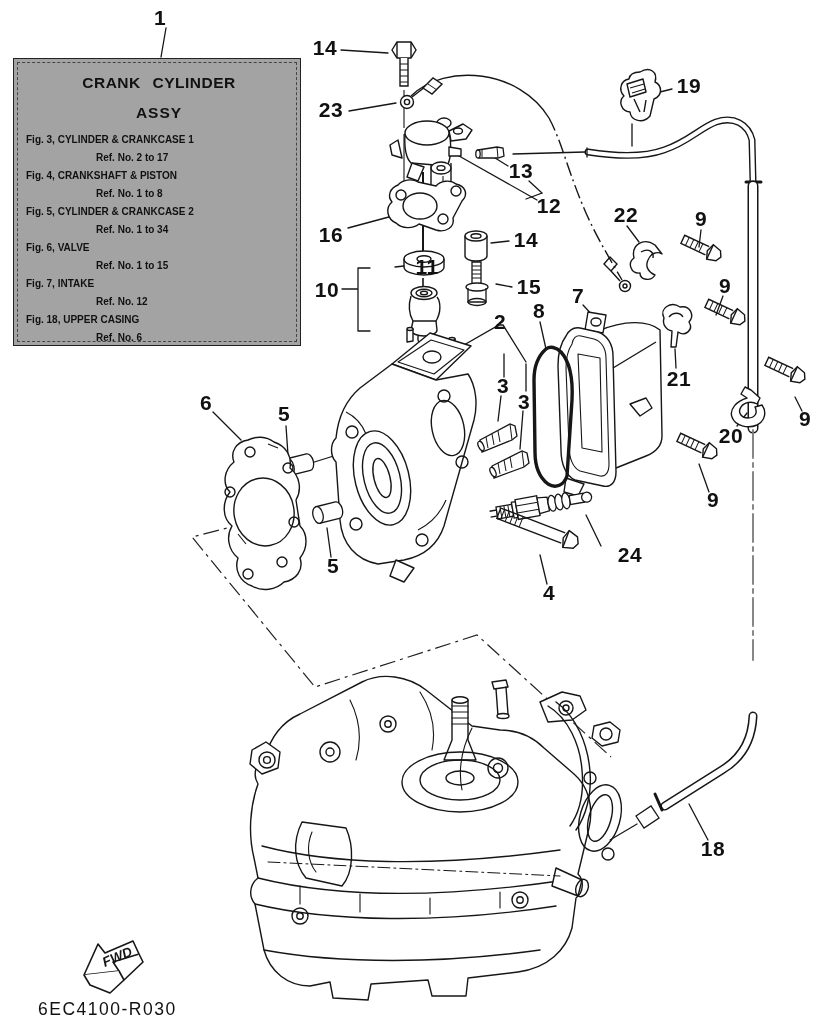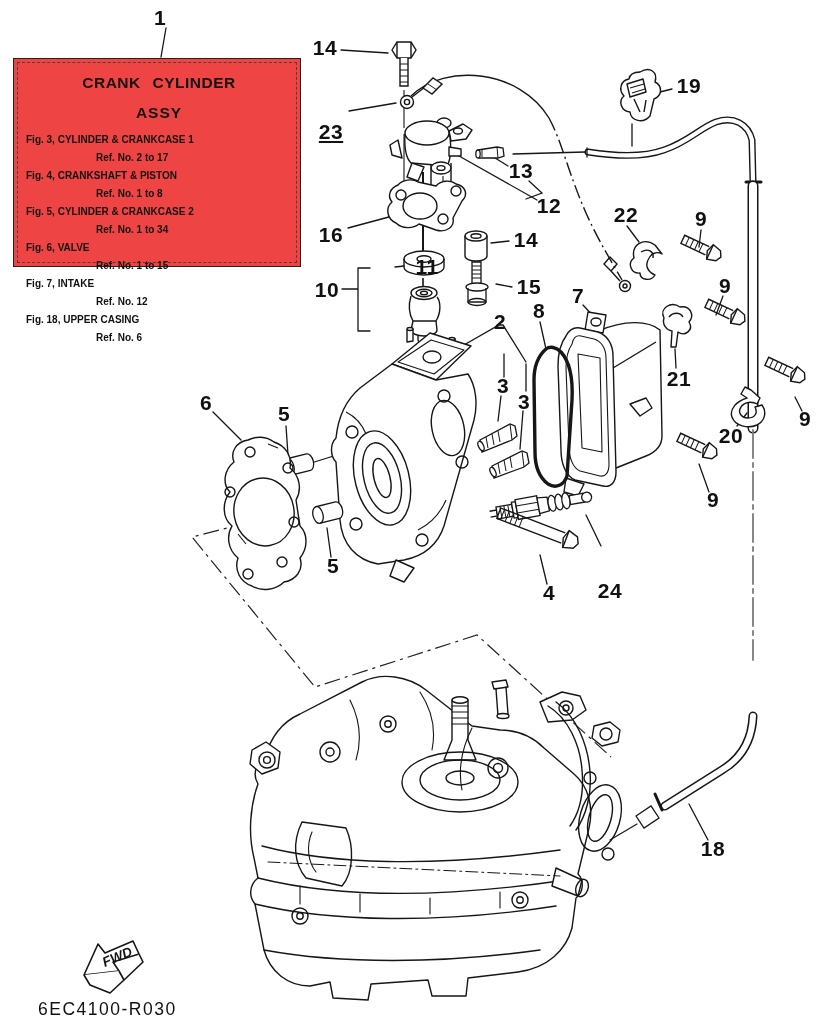--- a/index.html
+++ b/index.html
@@ -1,21 +1,21 @@
 <!DOCTYPE html>
 <html><head>
 <meta charset="utf-8">
 <style>
   html,body{margin:0;padding:0;background:#fff;}
   body{width:822px;height:1029px;font-family:"Liberation Sans",sans-serif;}
   .stage{position:relative;width:822px;height:1029px;overflow:hidden;background:#fff;}
   svg.art{position:absolute;left:0;top:0;}
   .callout-layer{position:absolute;left:0;top:0;width:100%;height:100%;pointer-events:none;}
   .callout{position:absolute;transform:translate(-50%,-50%);font-weight:700;font-size:21px;color:#111;letter-spacing:.5px;white-space:nowrap;}
-  .info-box{position:absolute;left:13px;top:58px;width:288px;height:209px;border:1.6px solid #222;box-sizing:border-box;background:#ef4444;}
+  .info-box{position:absolute;left:13px;top:58px;width:288px;height:288px;border:1.6px solid #222;box-sizing:border-box;background:#a3a3a3;}
   .info-box-inner{position:absolute;inset:3px;border:1px dashed #444;box-sizing:border-box;padding:11px 4px 0 8px;}
   .ib-title{text-align:center;font-weight:700;font-size:15.5px;color:#111;word-spacing:7px;letter-spacing:.5px;}
   .ib-title2{text-align:center;font-weight:700;font-size:15.5px;color:#111;margin-top:12px;letter-spacing:1px;}
   .entries{margin-top:9px;font-weight:700;font-size:10px;color:#111;}
   .fig-line{line-height:18px;white-space:nowrap;}
   .ref-line{line-height:18px;padding-left:70px;white-space:nowrap;}
   .footer-code{position:absolute;left:38px;top:999px;font-size:17.5px;color:#111;letter-spacing:1.5px;}
 </style>
 </head>
 <body>
@@ -376,21 +376,21 @@
           <div class="ref-line">Ref. No. 12</div>
           <div class="fig-line">Fig. 18, UPPER CASING</div>
           <div class="ref-line">Ref. No. 6</div>
         </div>
     </div>
   </div>
 
   <div class="callout-layer">
       <div class="callout" style="left: 160px; top: 18px;">1</div>
       <div class="callout" style="left: 325px; top: 48px;">14</div>
-      <div class="callout" style="left: 331px; top: 132px; text-decoration: underline;">23</div>
+      <div class="callout" style="left: 331px; top: 110px;">23</div>
       <div class="callout" style="left: 521px; top: 171px;">13</div>
       <div class="callout" style="left: 549px; top: 206px;">12</div>
       <div class="callout" style="left: 689px; top: 86px;">19</div>
       <div class="callout" style="left: 331px; top: 227px; margin-top: 8px;">16</div>
       <div class="callout" style="left: 526px; top: 240px;">14</div>
       <div class="callout" style="left: 384px; top: 267px; margin-left: 43px;">11</div>
       <div class="callout" style="left: 327px; top: 290px;">10</div>
       <div class="callout" style="left: 529px; top: 287px;">15</div>
       <div class="callout" style="left: 626px; top: 215px;">22</div>
       <div class="callout" style="left: 701px; top: 219px;">9</div>
@@ -400,20 +400,20 @@
       <div class="callout" style="left: 539px; top: 311px;">8</div>
       <div class="callout" style="left: 503px; top: 386px;">3</div>
       <div class="callout" style="left: 524px; top: 402px;">3</div>
       <div class="callout" style="left: 679px; top: 379px;">21</div>
       <div class="callout" style="left: 805px; top: 419px;">9</div>
       <div class="callout" style="left: 731px; top: 436px;">20</div>
       <div class="callout" style="left: 713px; top: 500px;">9</div>
       <div class="callout" style="left: 206px; top: 403px;">6</div>
       <div class="callout" style="left: 284px; top: 414px;">5</div>
       <div class="callout" style="left: 333px; top: 566px;">5</div>
-      <div class="callout" style="left: 610px; top: 555px; margin-top: 36px;">24</div>
+      <div class="callout" style="left: 630px; top: 555px;">24</div>
       <div class="callout" style="left: 549px; top: 593px;">4</div>
       <div class="callout" style="left: 713px; top: 849px;">18</div>
     </div>
 
   <div class="footer-code">6EC4100-R030</div>
 
 </div>
 
 </body></html>

